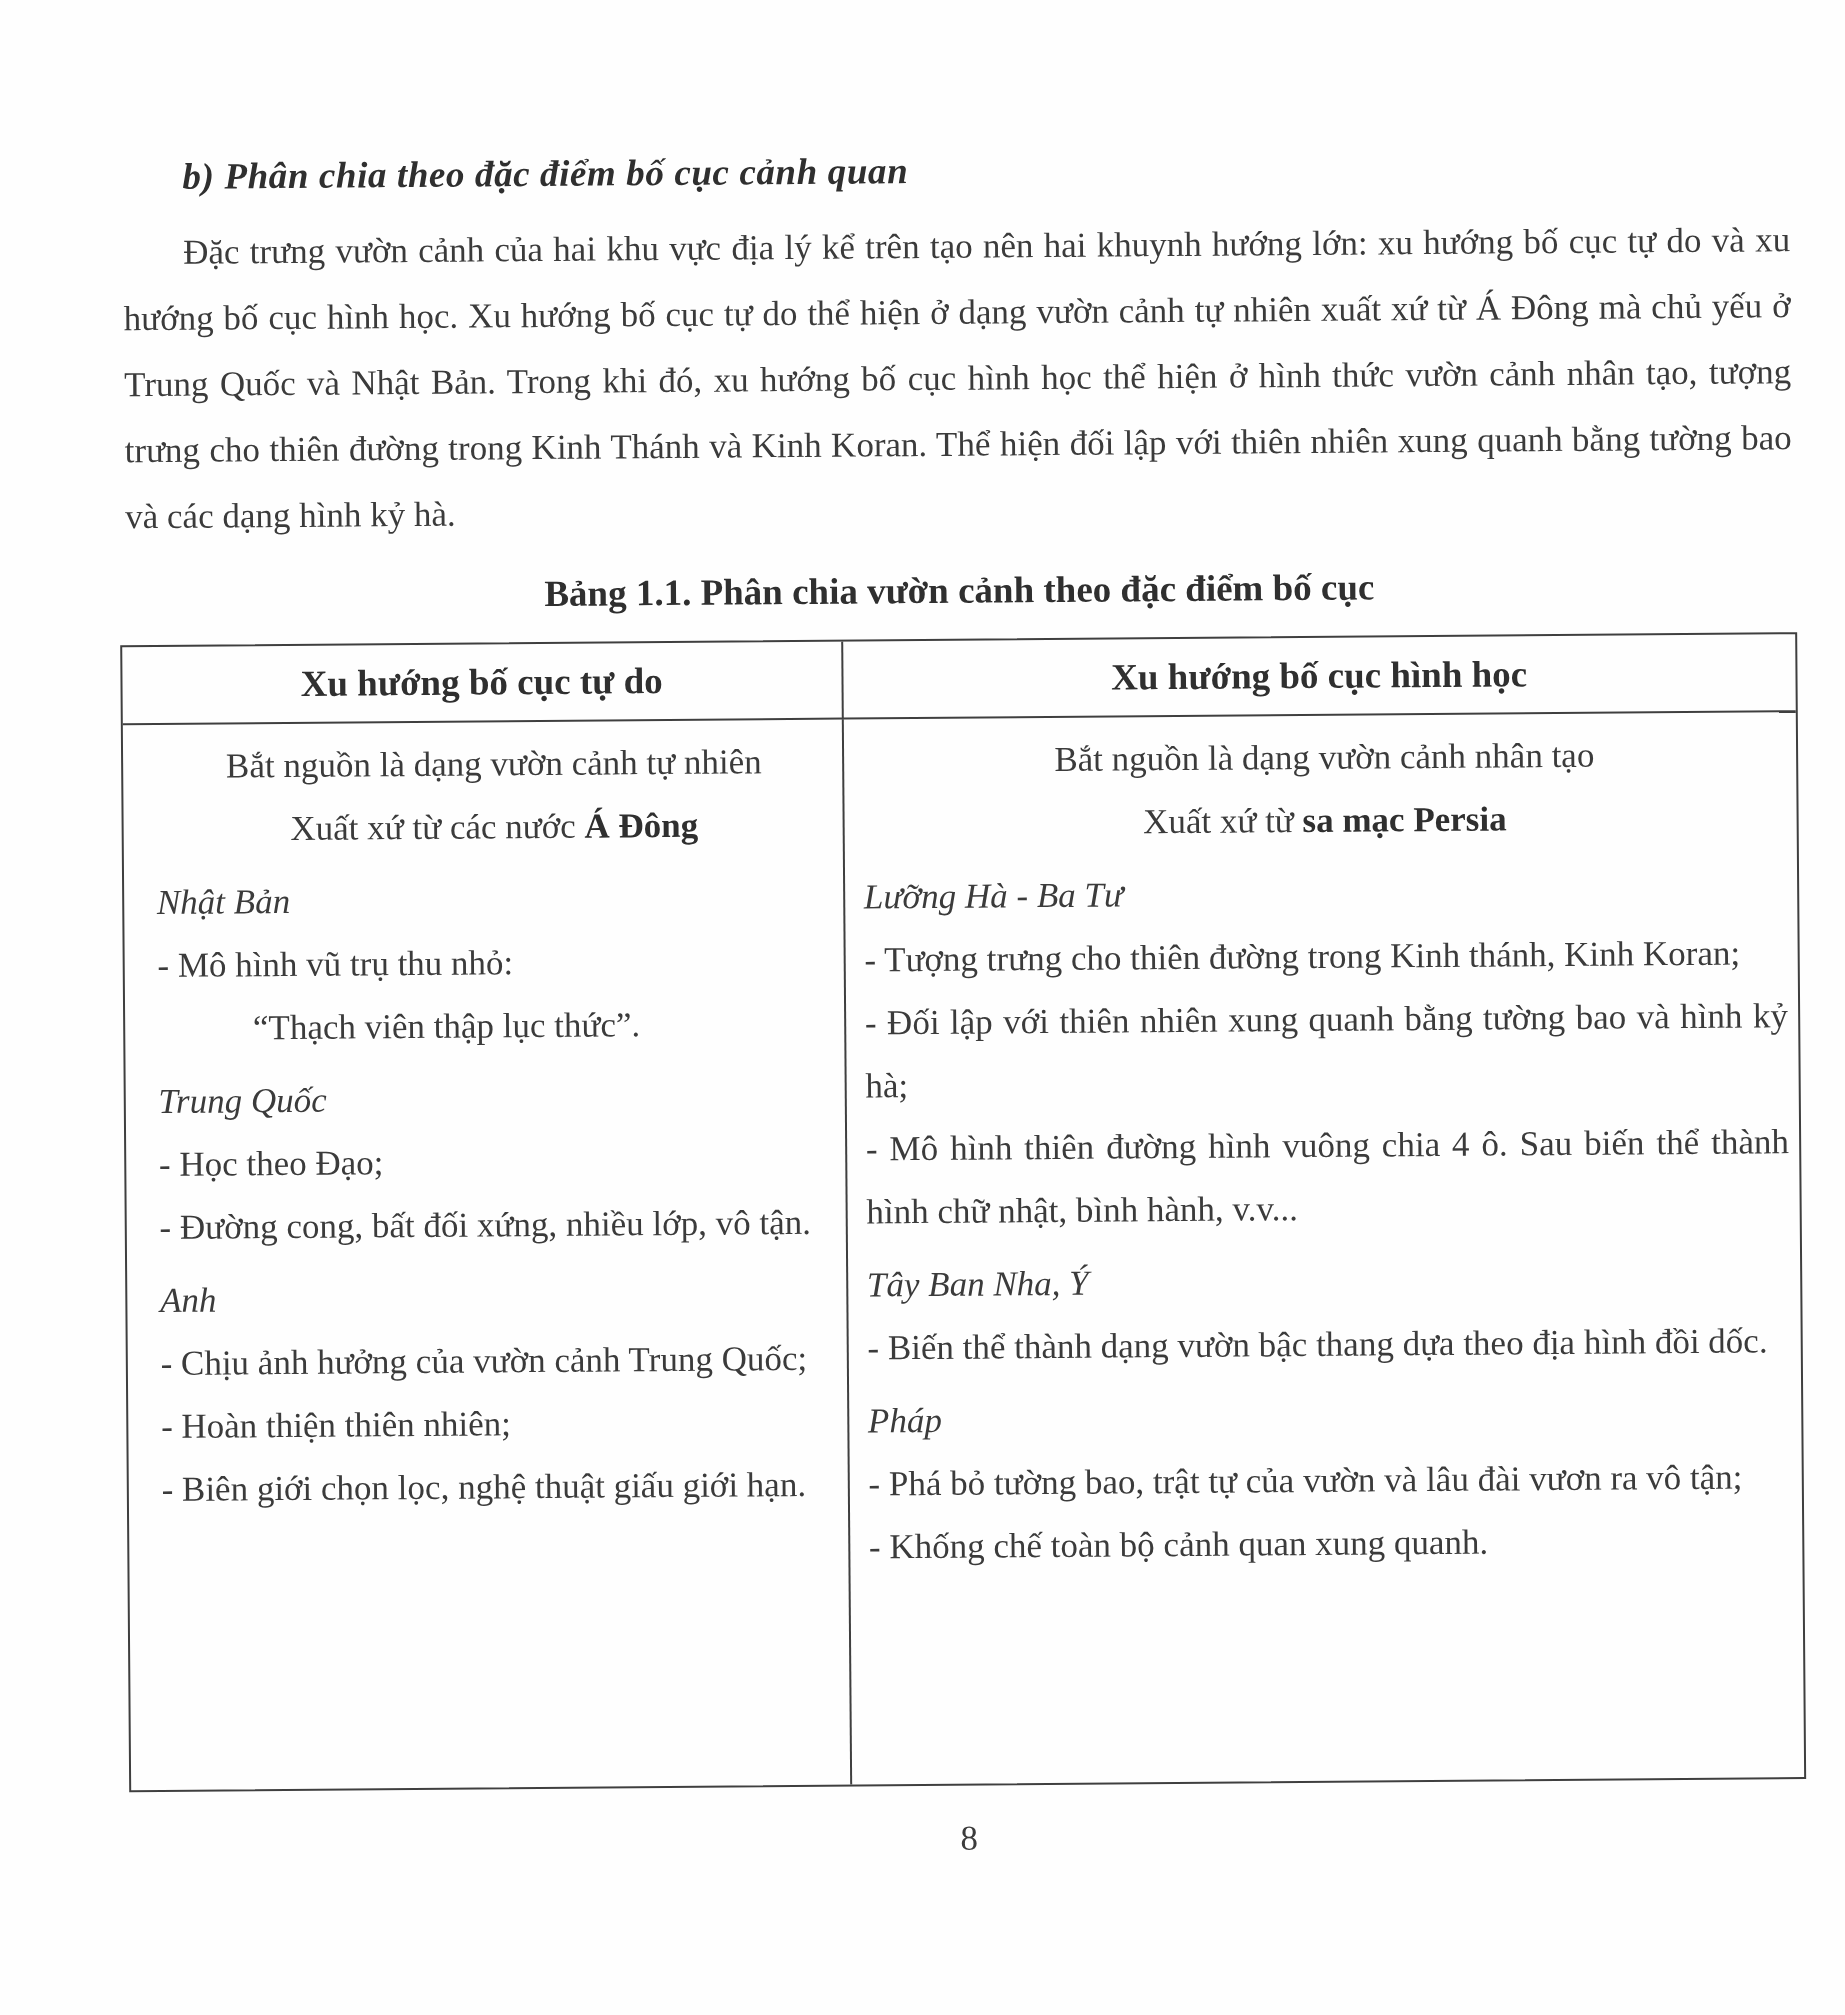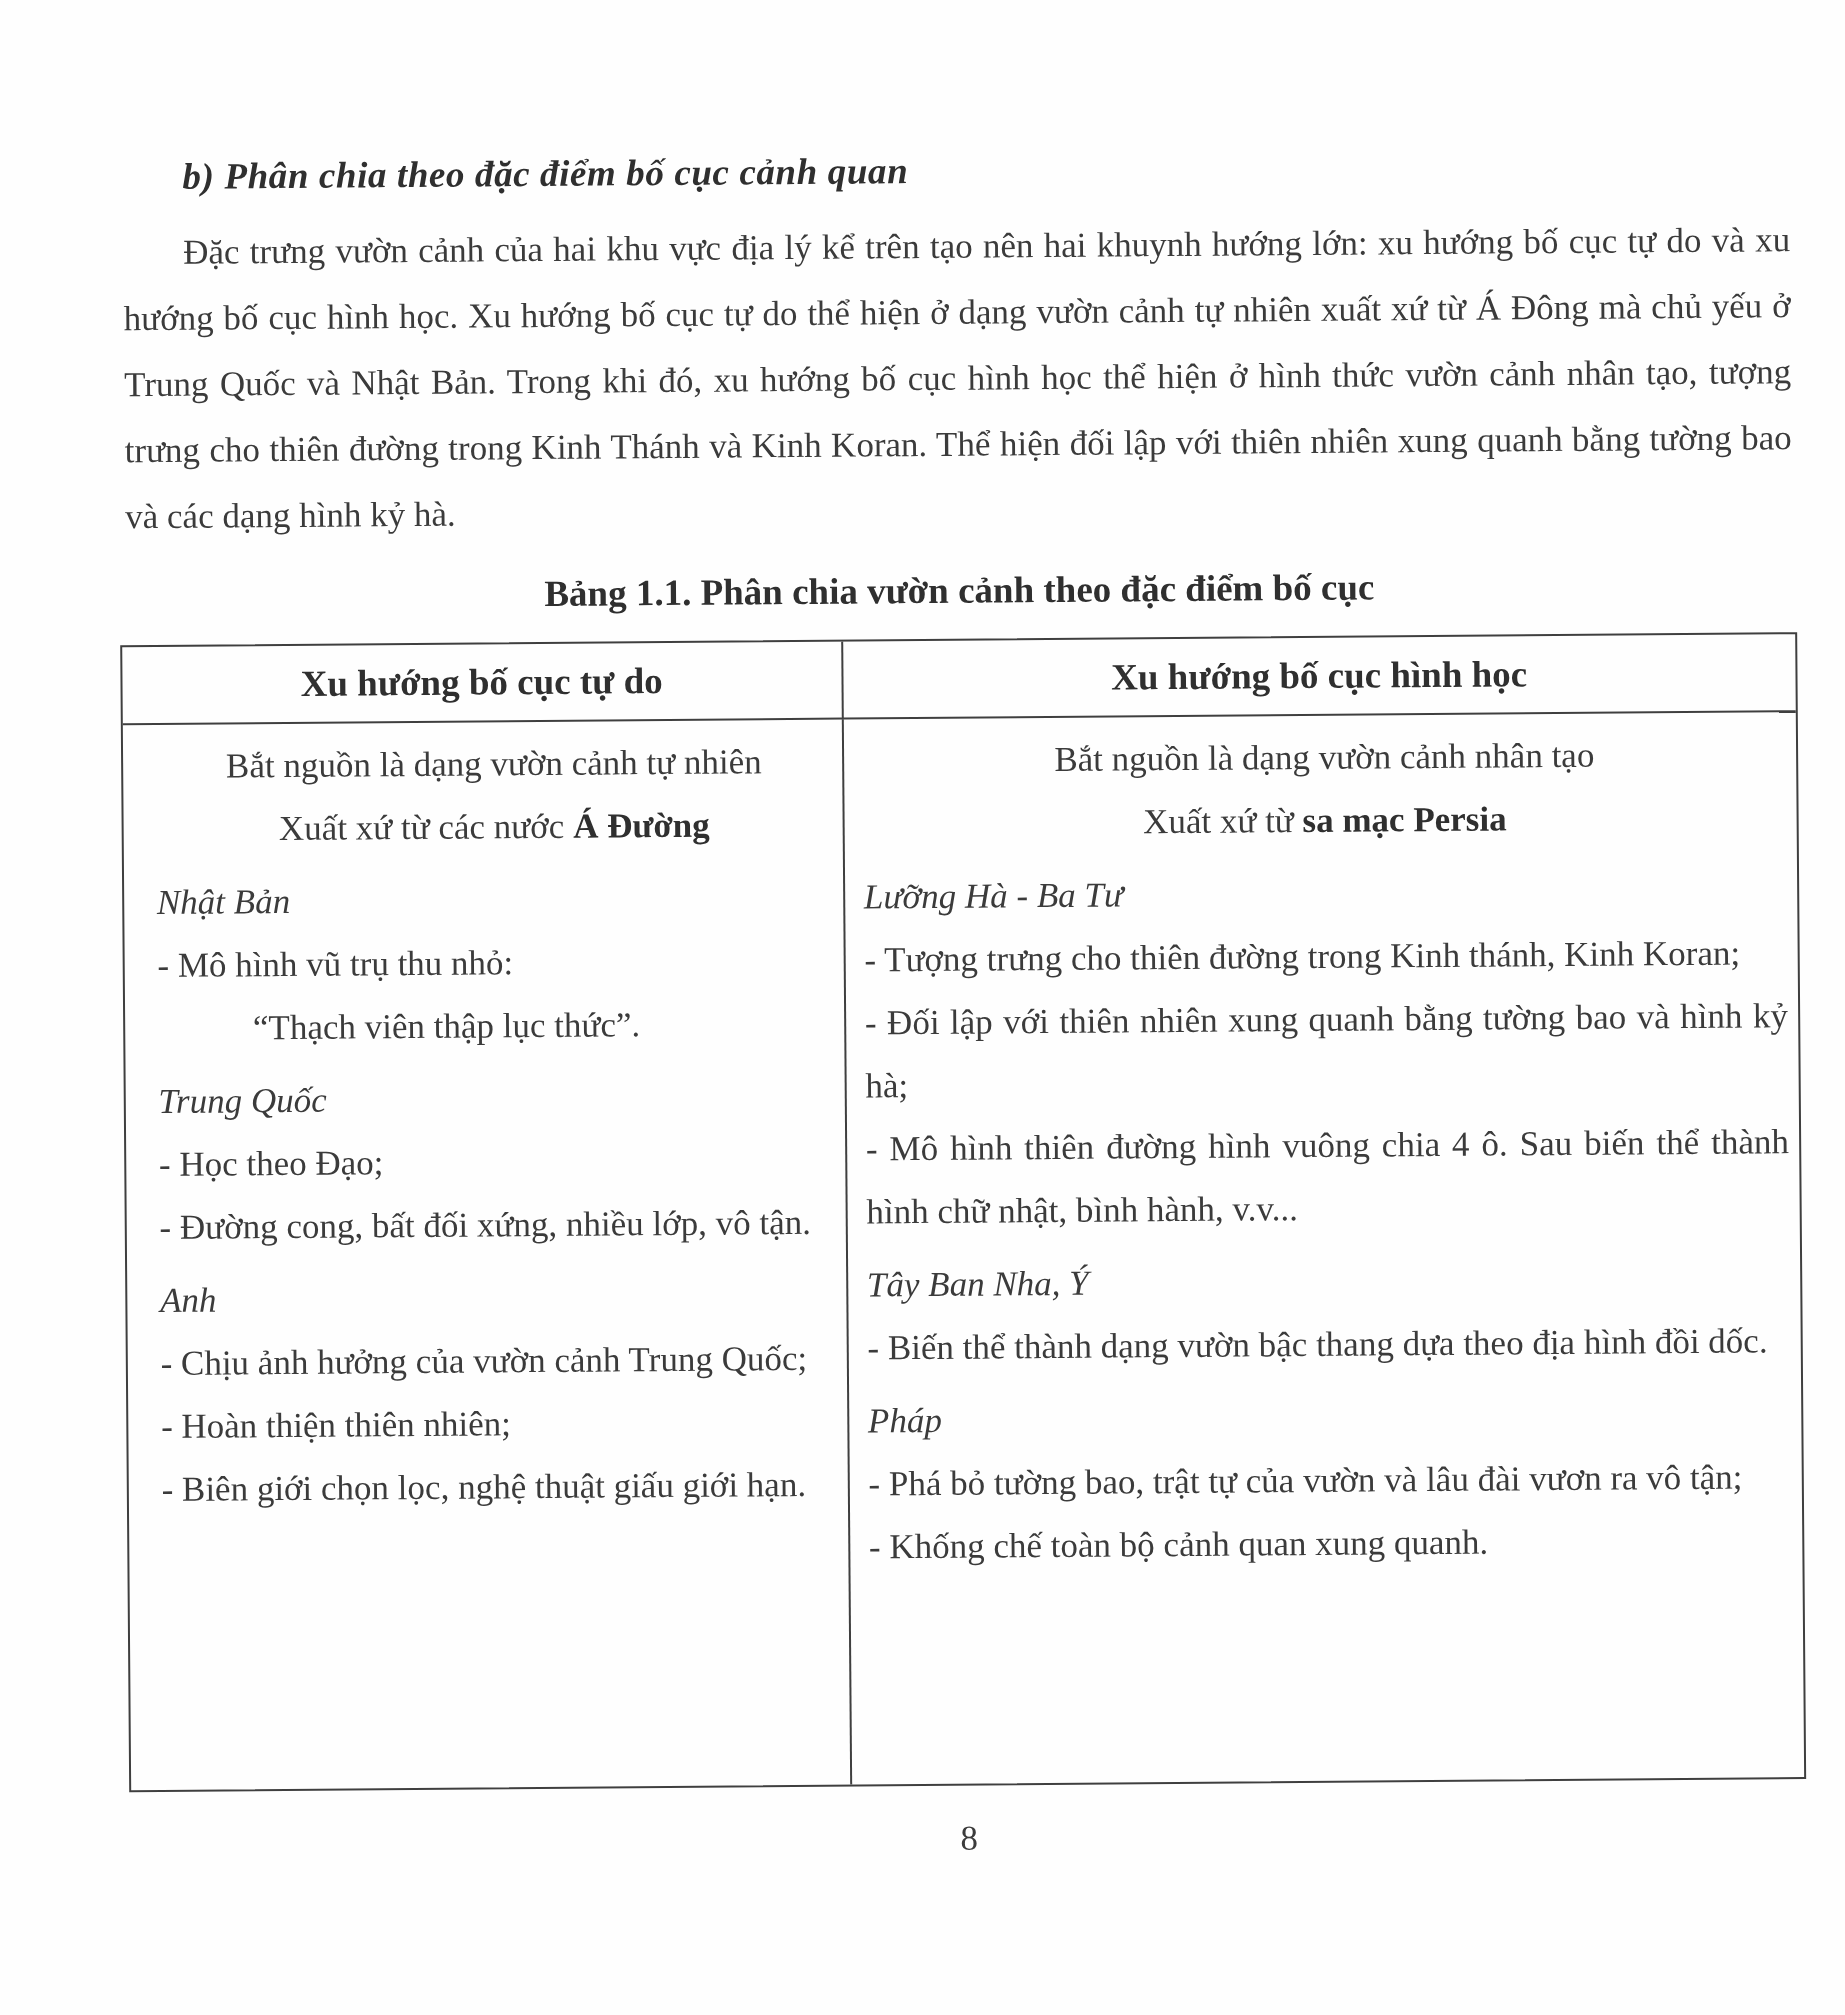--- a/index.html
+++ b/index.html
@@ -61,21 +61,21 @@
 
     <div class="caption">Bảng 1.1. Phân chia vườn cảnh theo đặc điểm bố cục</div>
 
     <div class="table">
 
       <div class="th thl">Xu hướng bố cục tự do</div>
       <div class="th">Xu hướng bố cục hình học</div>
 
       <div class="cell cl">
         <div class="ctr">Bắt nguồn là dạng vườn cảnh tự nhiên</div>
-        <div class="ctr"><span>Xuất xứ từ các nước </span><span class="b">Á Đường</span></div>
+        <div class="ctr"><span>Xuất xứ từ các nước </span><span class="b">Á Đông</span></div>
         <div class="country">Nhật Bản</div>
         <div class="bullet">- Mô hình vũ trụ thu nhỏ:</div>
         <div class="quote">“Thạch viên thập lục thức”.</div>
         <div class="country">Trung Quốc</div>
         <div class="bullet">- Học theo Đạo;</div>
         <div class="bullet">- Đường cong, bất đối xứng, nhiều lớp, vô tận.</div>
         <div class="country">Anh</div>
         <div class="bullet">- Chịu ảnh hưởng của vườn cảnh Trung Quốc;</div>
         <div class="bullet">- Hoàn thiện thiên nhiên;</div>
         <div class="bullet">- Biên giới chọn lọc, nghệ thuật giấu giới hạn.</div>

